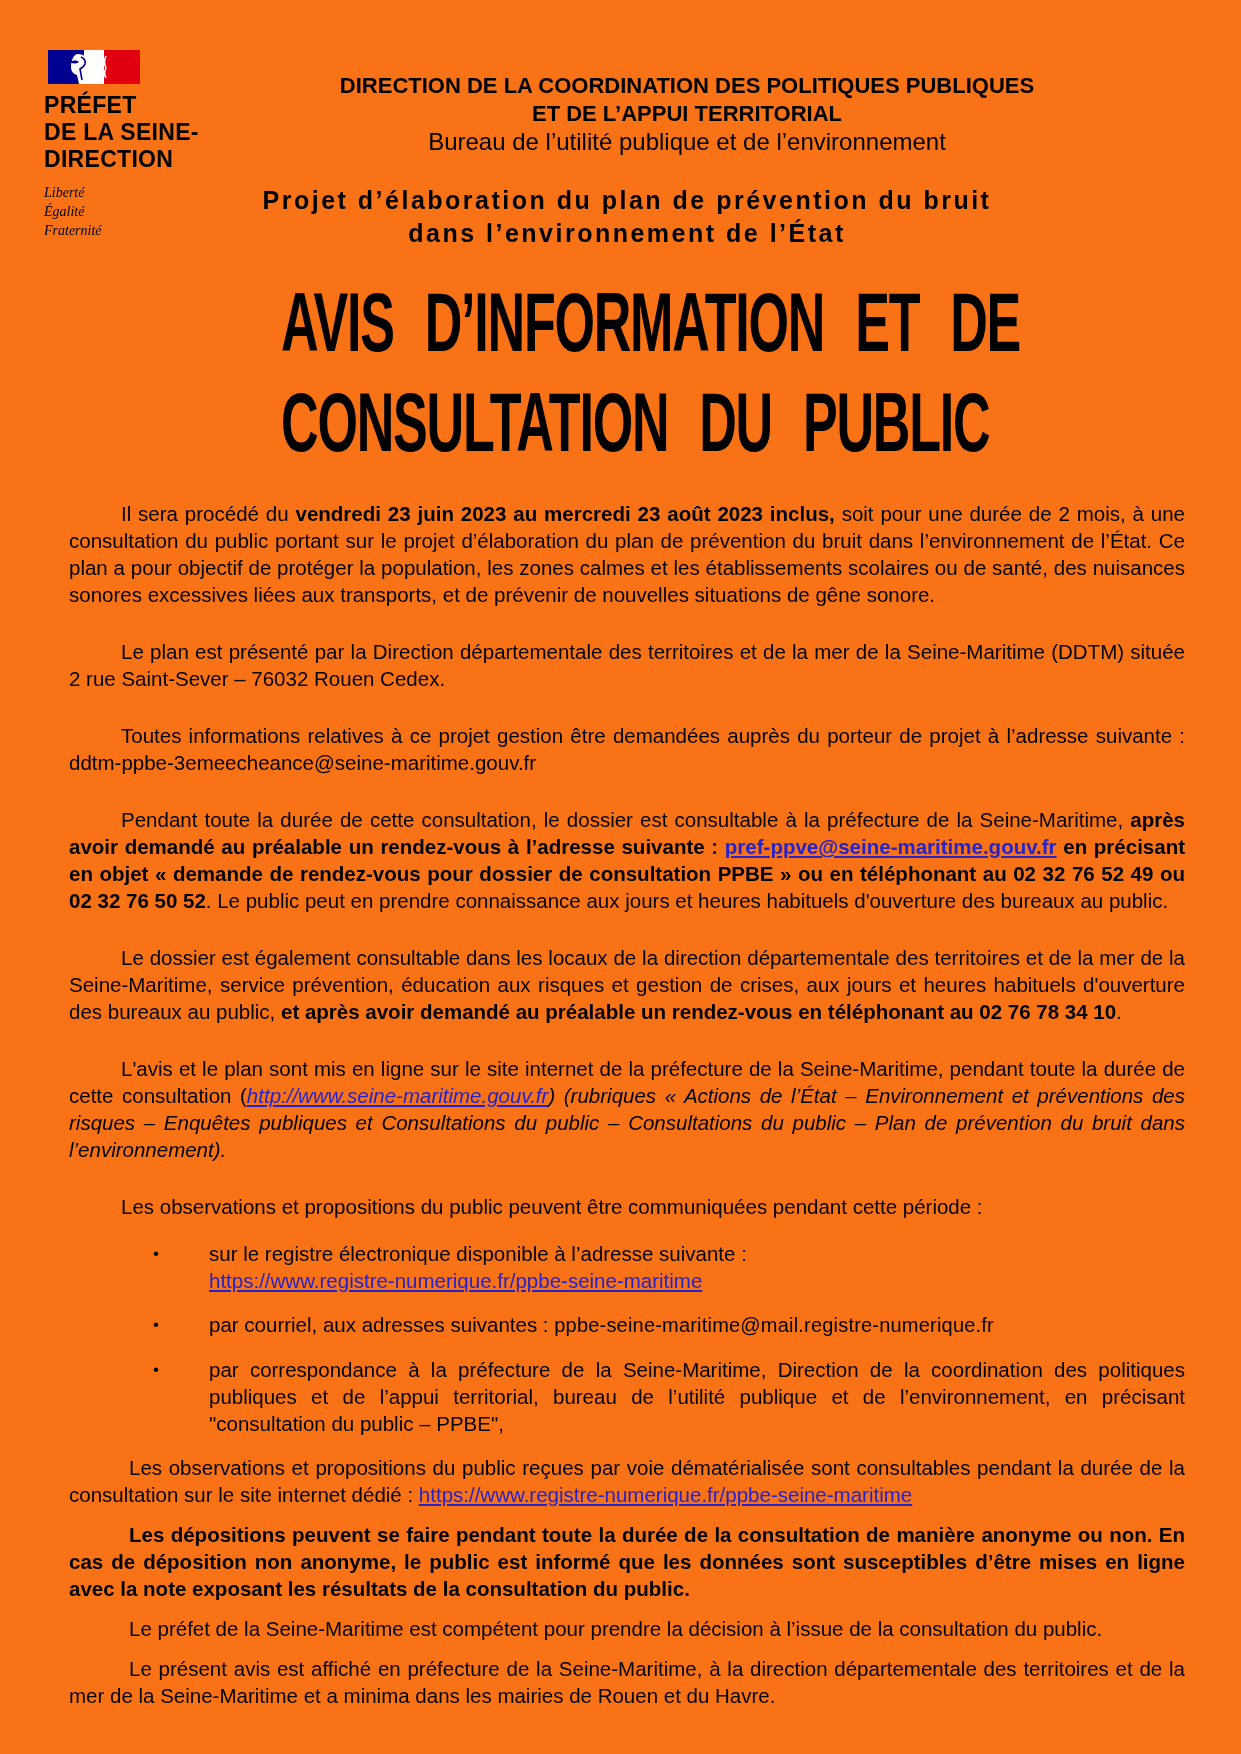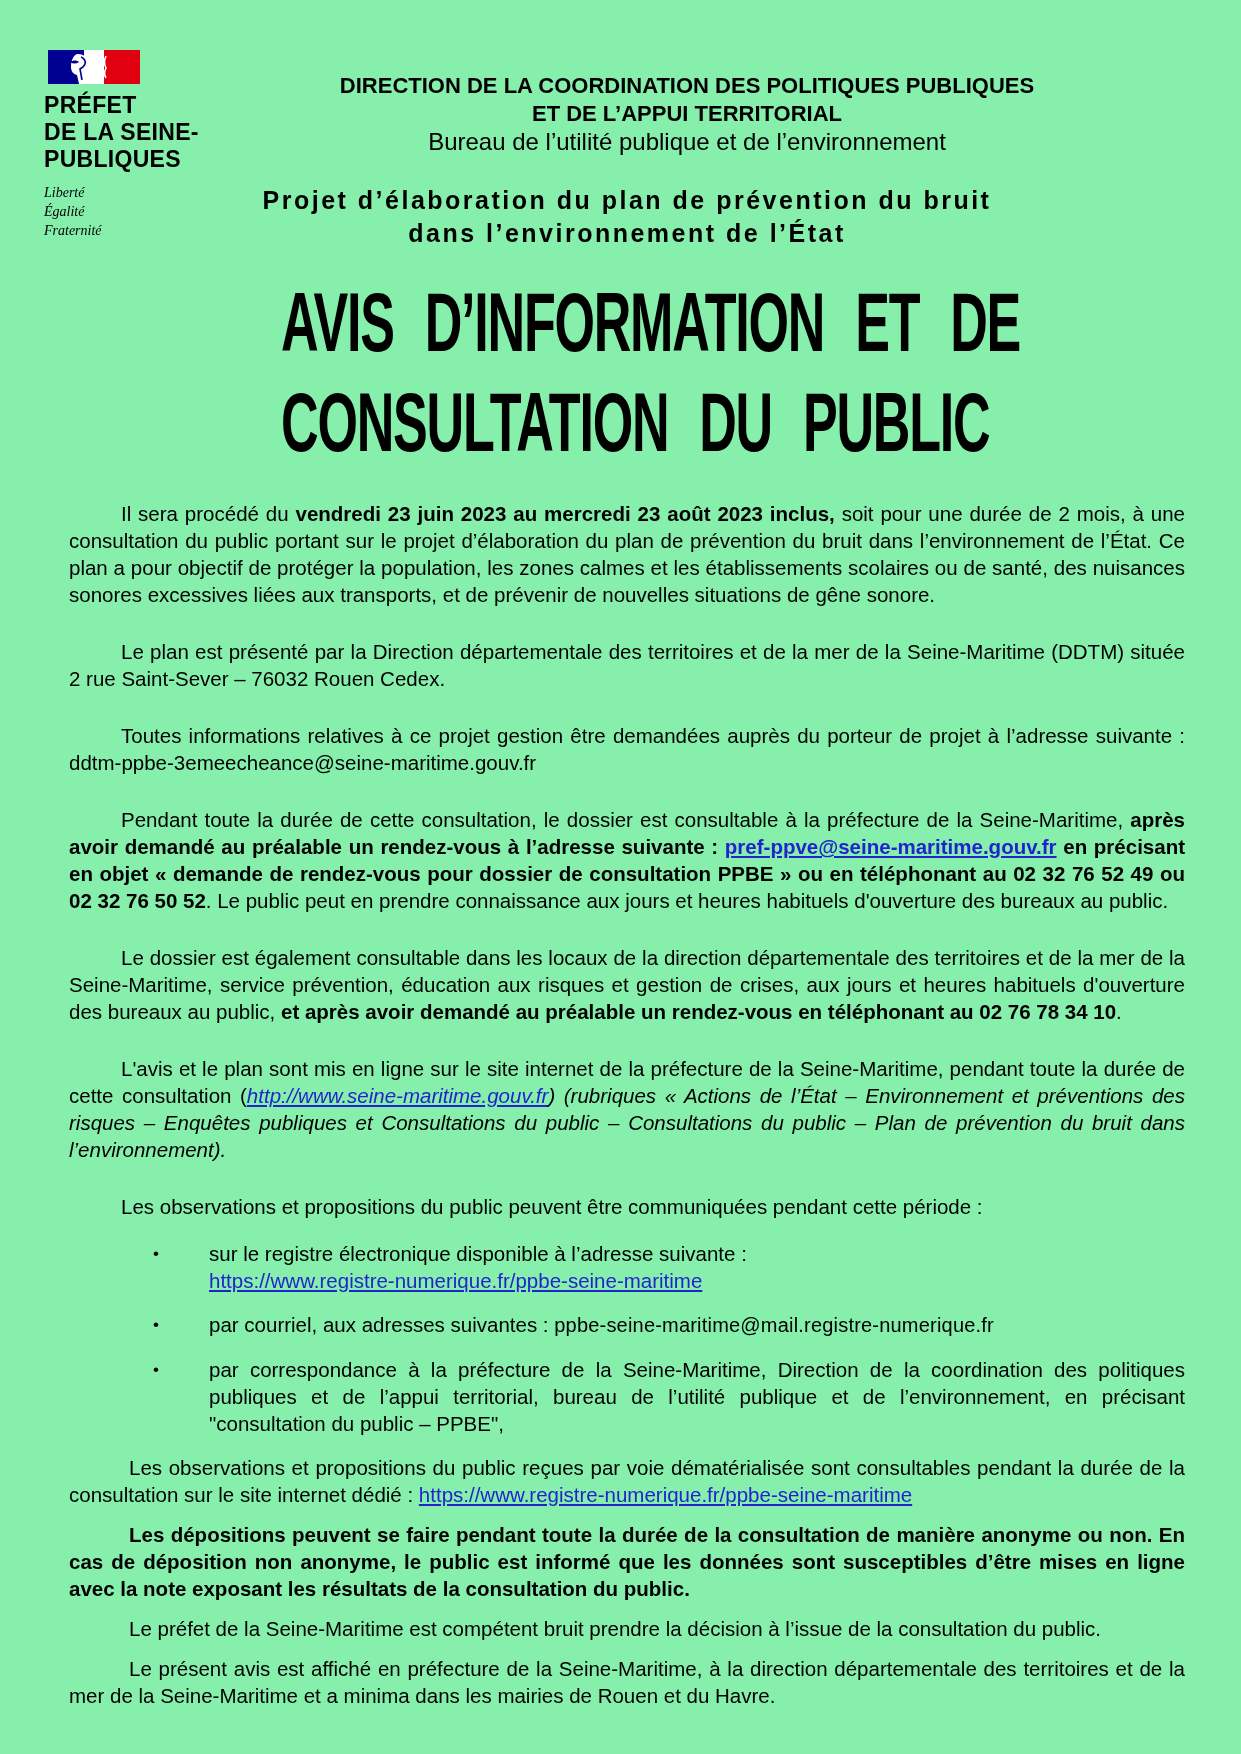--- a/index.html
+++ b/index.html
@@ -1,18 +1,18 @@
 <!DOCTYPE html>
 <html lang="fr" style="--link: #2323CE;"><head>
 <meta charset="utf-8">
 <style>
   html,body { margin:0; padding:0; background:#888; }
   .page {
     position:relative; width:1241px; height:1754px; margin:0 auto;
-    background:#86efac; overflow:hidden; color:#000;
+    background:#f97316; overflow:hidden; color:#000;
     font-family:"Liberation Sans", sans-serif;
   }
   
   .logo { position:absolute; left:44px; top:50px; width:190px; }
   .flag { display:flex; height:34px; margin-left:4px; }
   .flag svg { display:block; }
   .prefet { margin-top:8px; font-weight:700; font-size:23px; line-height:27px; letter-spacing:.3px; }
   .motto { margin-top:10px; font-family:"Liberation Serif", serif; font-style:italic; font-size:14px; line-height:19px; }
   
   .colmn { position:absolute; left:69px; right:56px; top:72px; }
@@ -52,21 +52,21 @@
 
         <path d="M30 4 c6 0 10 4 10 9 c0 4 -2 6 -4 8 l3 13 l-8 0 l-2 -9 c-4 -1 -6 -4 -6 -8 c0 -7 3 -13 7 -13 z" fill="#ffffff"></path>
         <path d="M33 7 c3 1 5 4 4 7 c-1 3 -3 4 -5 5 l2 11" fill="none" stroke="#000091" stroke-width="1.6"></path>
         <path d="M22 12 c3 -2 7 -2 9 0 c-3 2 -6 2 -9 0 z" fill="#000091"></path>
         <path d="M58 6 c-2 4 -2 8 0 12 c-2 4 -2 7 0 10" fill="none" stroke="#ffffff" stroke-width="1.6"></path>
       </svg>
     </div>
     <div class="prefet">
       <div>PRÉFET</div>
       <div>DE LA SEINE-</div>
-      <div>PUBLIQUES</div>
+      <div>DIRECTION</div>
     </div>
     <div class="motto">
       <div>Liberté</div>
       <div>Égalité</div>
       <div>Fraternité</div>
     </div>
   </div>
 
   <div class="colmn">
 
@@ -101,18 +101,18 @@
         <div class="bullet">
           <span class="dot">•</span>
           <div class="btext"><span>par courriel, aux adresses suivantes : </span><span class="alt">ppbe-seine-maritime@mail.registre-numerique.fr</span></div>
         </div>
         <div class="bullet">
           <span class="dot">•</span>
           <div class="btext"><span>par correspondance à la préfecture de la Seine-Maritime, Direction de la coordination des politiques publiques et de l’appui territorial, bureau de l’utilité publique et de l’environnement, en précisant "consultation du public – PPBE",</span></div>
         </div>
         <p class="para tight"><span>Les observations et propositions du public reçues par voie dématérialisée sont consultables pendant la durée de la consultation sur le site internet dédié :  </span><a href="#" class="link">https://www.registre-numerique.fr/ppbe-seine-maritime</a></p>
         <p class="para tight"><span class="bold">Les dépositions peuvent se faire pendant toute la durée de la consultation de manière anonyme ou non. En cas de déposition non anonyme, le public est informé que les données sont susceptibles d’être mises en ligne avec la note exposant les résultats de la consultation du public.</span></p>
-        <p class="para tight"><span>Le préfet de la Seine-Maritime est compétent bruit prendre la décision à l’issue de la consultation du public.</span></p>
+        <p class="para tight"><span>Le préfet de la Seine-Maritime est compétent pour prendre la décision à l’issue de la consultation du public.</span></p>
         <p class="para tight"><span>Le présent avis est affiché en préfecture de la Seine-Maritime, à la direction départementale des territoires et de la mer de la Seine-Maritime et a minima dans les mairies de Rouen et du Havre.</span></p>
       </div>
 
   </div>
 </div>
 
 </body></html>

